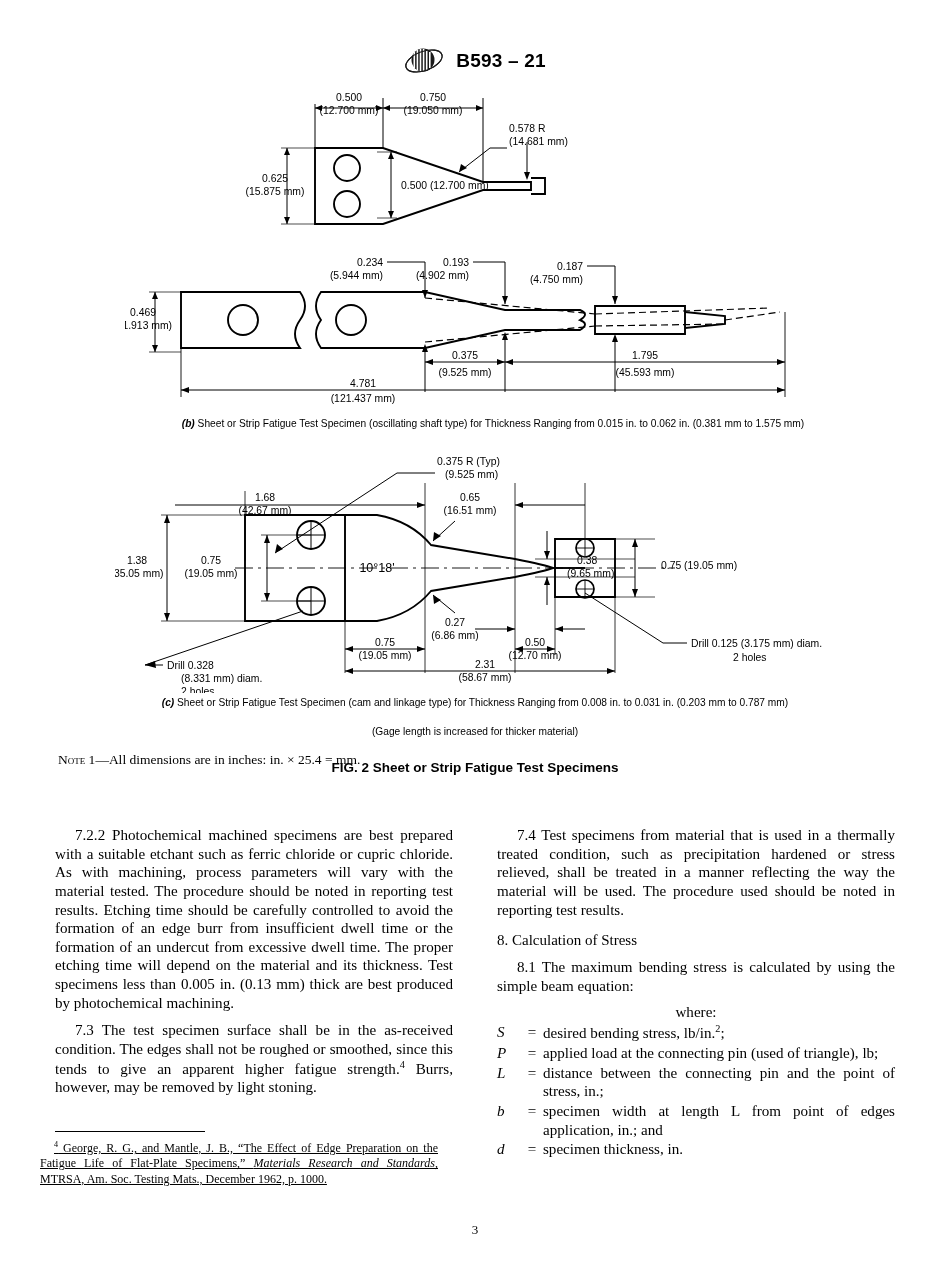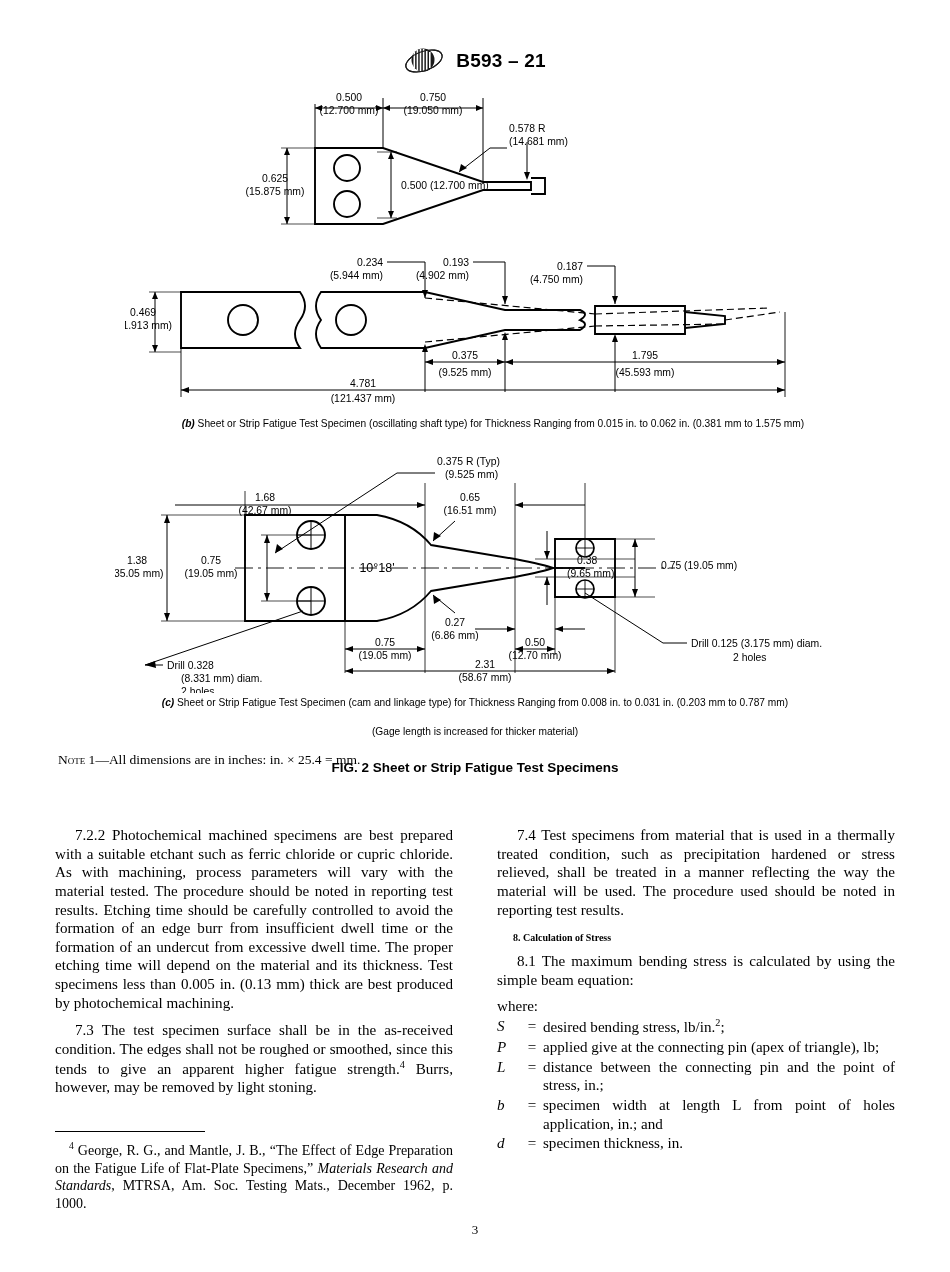--- a/index.html
+++ b/index.html
@@ -52,45 +52,45 @@
   }
   .col { width:398px; }
   p.para {
     margin:0 0 9px 0;
     font-size:15.1px; line-height:1.235;
     text-align:justify; text-indent:20px;
     hyphens:none;
   }
   h3.sect {
     font-family:"Liberation Serif", serif;
-    font-weight:bold; font-size:10px;
-    margin:13px 0 9px 16px; text-indent:0;
+    font-weight:normal; font-size:15px;
+    margin:13px 0 9px 0; text-indent:0;
   }
   .eqn {
     text-align:center; position:relative;
     margin:10px 0 12px 0; font-size:15px;
   }
   .eqn i { font-style:italic; }
   .eqn .num { position:absolute; right:0; top:0; font-style:normal; }
-  .where { font-size:15.1px; margin:0 0 2px 0; }
+  .where { font-size:15.1px; margin:0 0 2px 0;text-align:center; }
   table.deflist { border-collapse:collapse; font-size:15.1px; }
   table.deflist td { vertical-align:top; padding:0 0 1px 0; line-height:1.235; }
   td.sym { width:24px; font-style:italic; }
   td.eq  { width:22px; text-align:center; }
   td.def { text-align:justify; }
   sup { font-size:0.68em; vertical-align:super; }
 
   
   .fn-rule {
     position:absolute; left:55px; top:1131px; width:150px;
     border-top:1px solid #000; height:0;
   }
   .footnote {
-    position:absolute; left:55px; top:1140px; width:398px;
-    font-size:14px; line-height:1.28; text-align:justify; text-indent:14px;
+    position:absolute; left:40px; top:1140px; width:398px;
+    font-size:12px; line-height:1.28; text-align:justify; text-indent:14px;text-decoration:underline;
   }
   .footnote i { font-style:italic; }
 
   .page-num {
     position:absolute; left:0; top:1222px; width:950px;
     text-align:center; font-size:13px;
   }
 </style>
 </head>
 <body>
@@ -417,31 +417,31 @@
       <table class="deflist">
         <tbody>
             <tr>
           <td class="sym">S</td>
           <td class="eq">=</td>
           <td class="def"><span>desired bending stress, lb/in.</span><sup>2</sup><span>;</span></td>
         </tr>
         <tr>
           <td class="sym">P</td>
           <td class="eq">=</td>
-          <td class="def">applied give at the connecting pin (apex of triangle), lb;</td>
+          <td class="def">applied load at the connecting pin (used of triangle), lb;</td>
         </tr>
         <tr>
           <td class="sym">L</td>
           <td class="eq">=</td>
           <td class="def">distance between the connecting pin and the point of stress, in.;</td>
         </tr>
         <tr>
           <td class="sym">b</td>
           <td class="eq">=</td>
-          <td class="def">specimen width at length L from point of holes application, in.; and</td>
+          <td class="def">specimen width at length L from point of edges application, in.; and</td>
         </tr>
         <tr>
           <td class="sym">d</td>
           <td class="eq">=</td>
           <td class="def">specimen thickness, in.</td>
         </tr>
       </tbody>
         </table>
     </div>
   </div>

